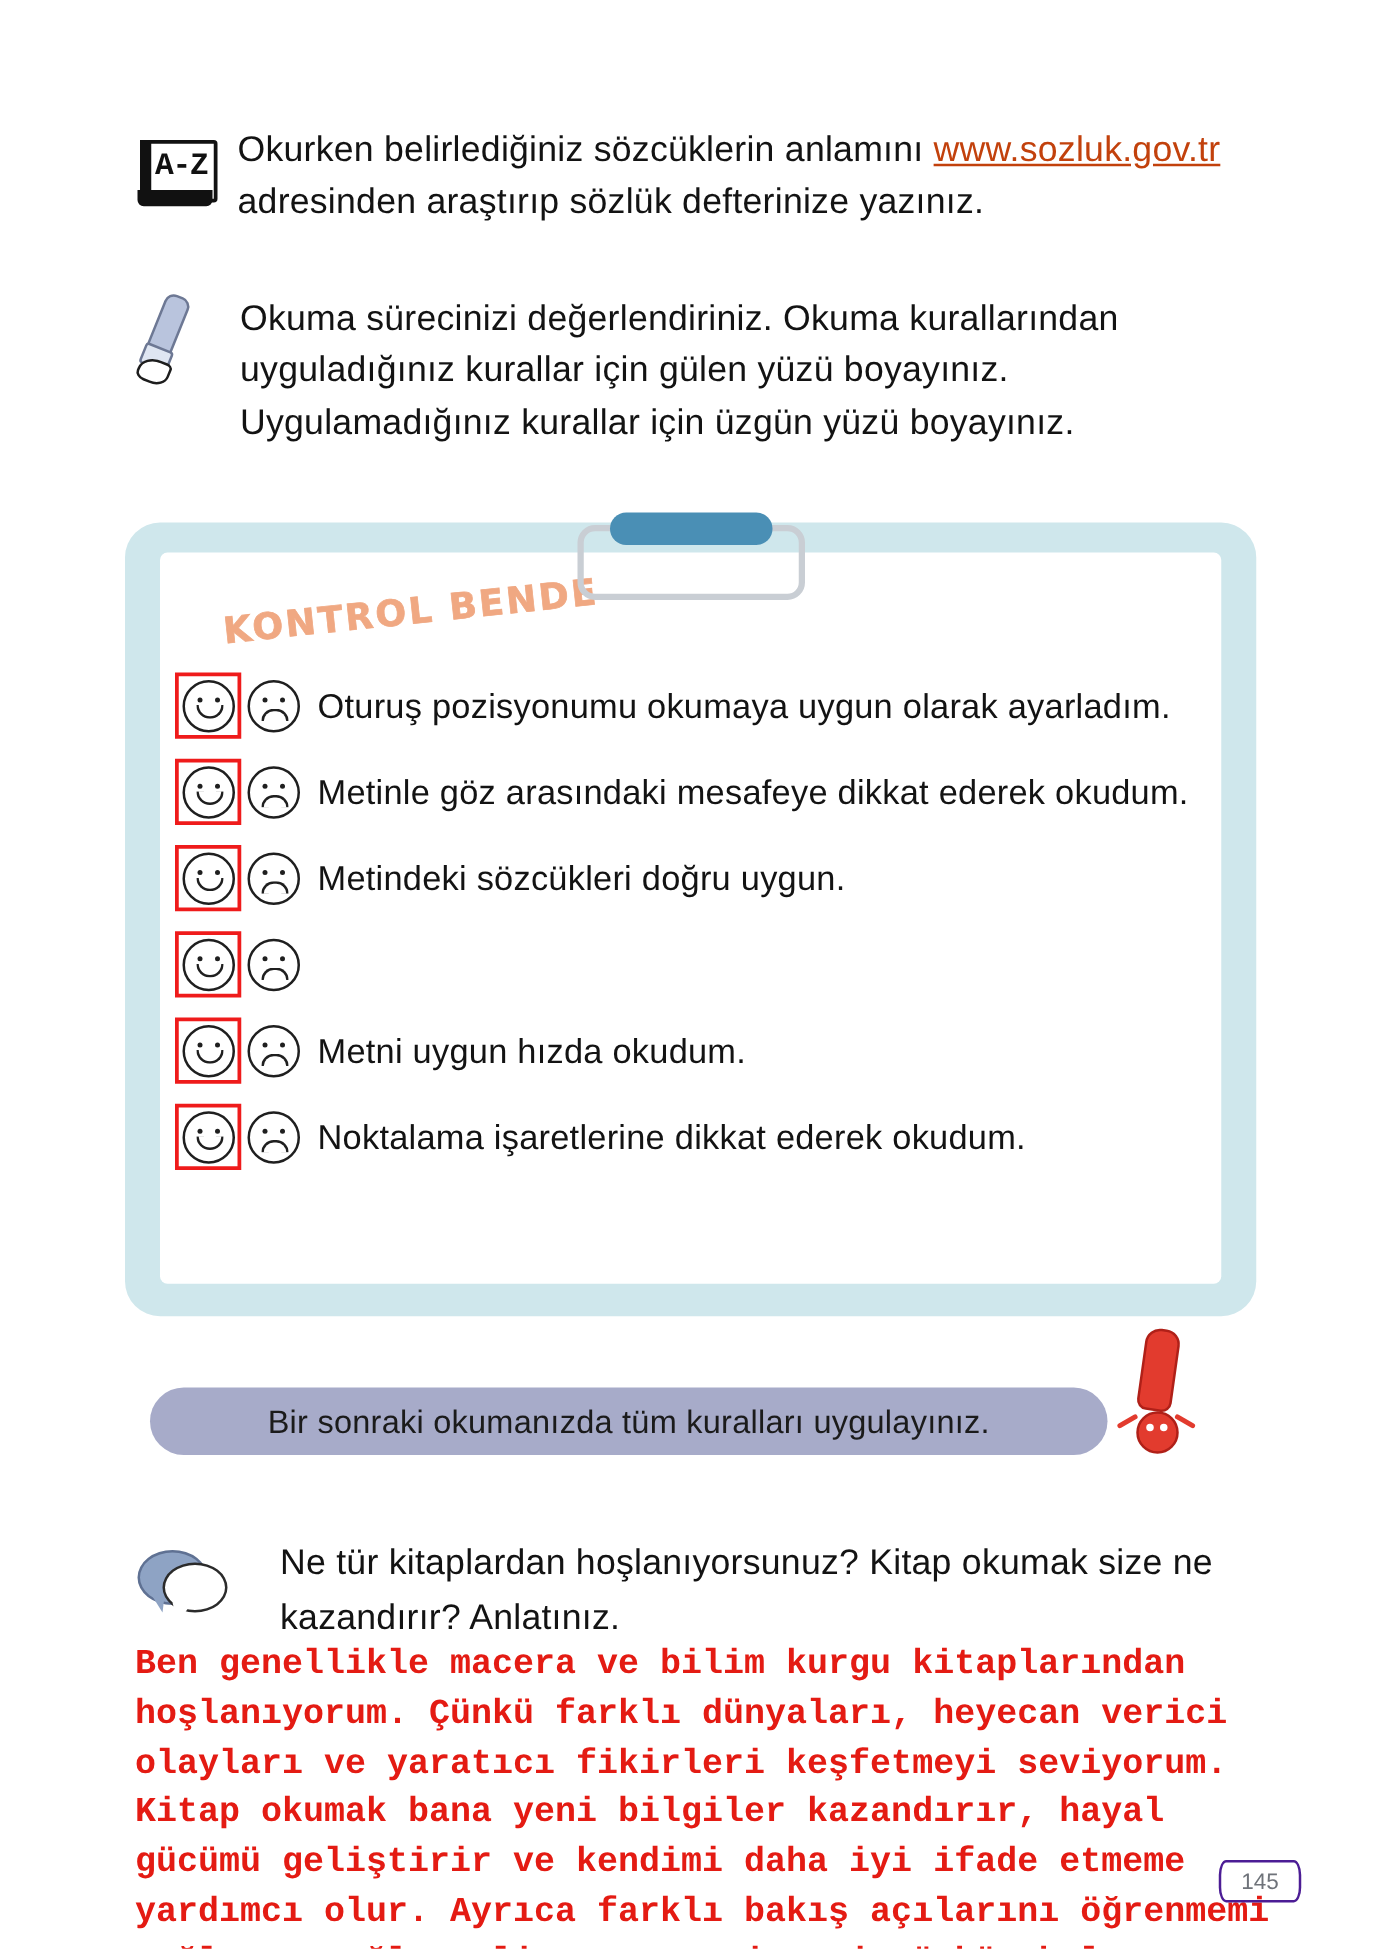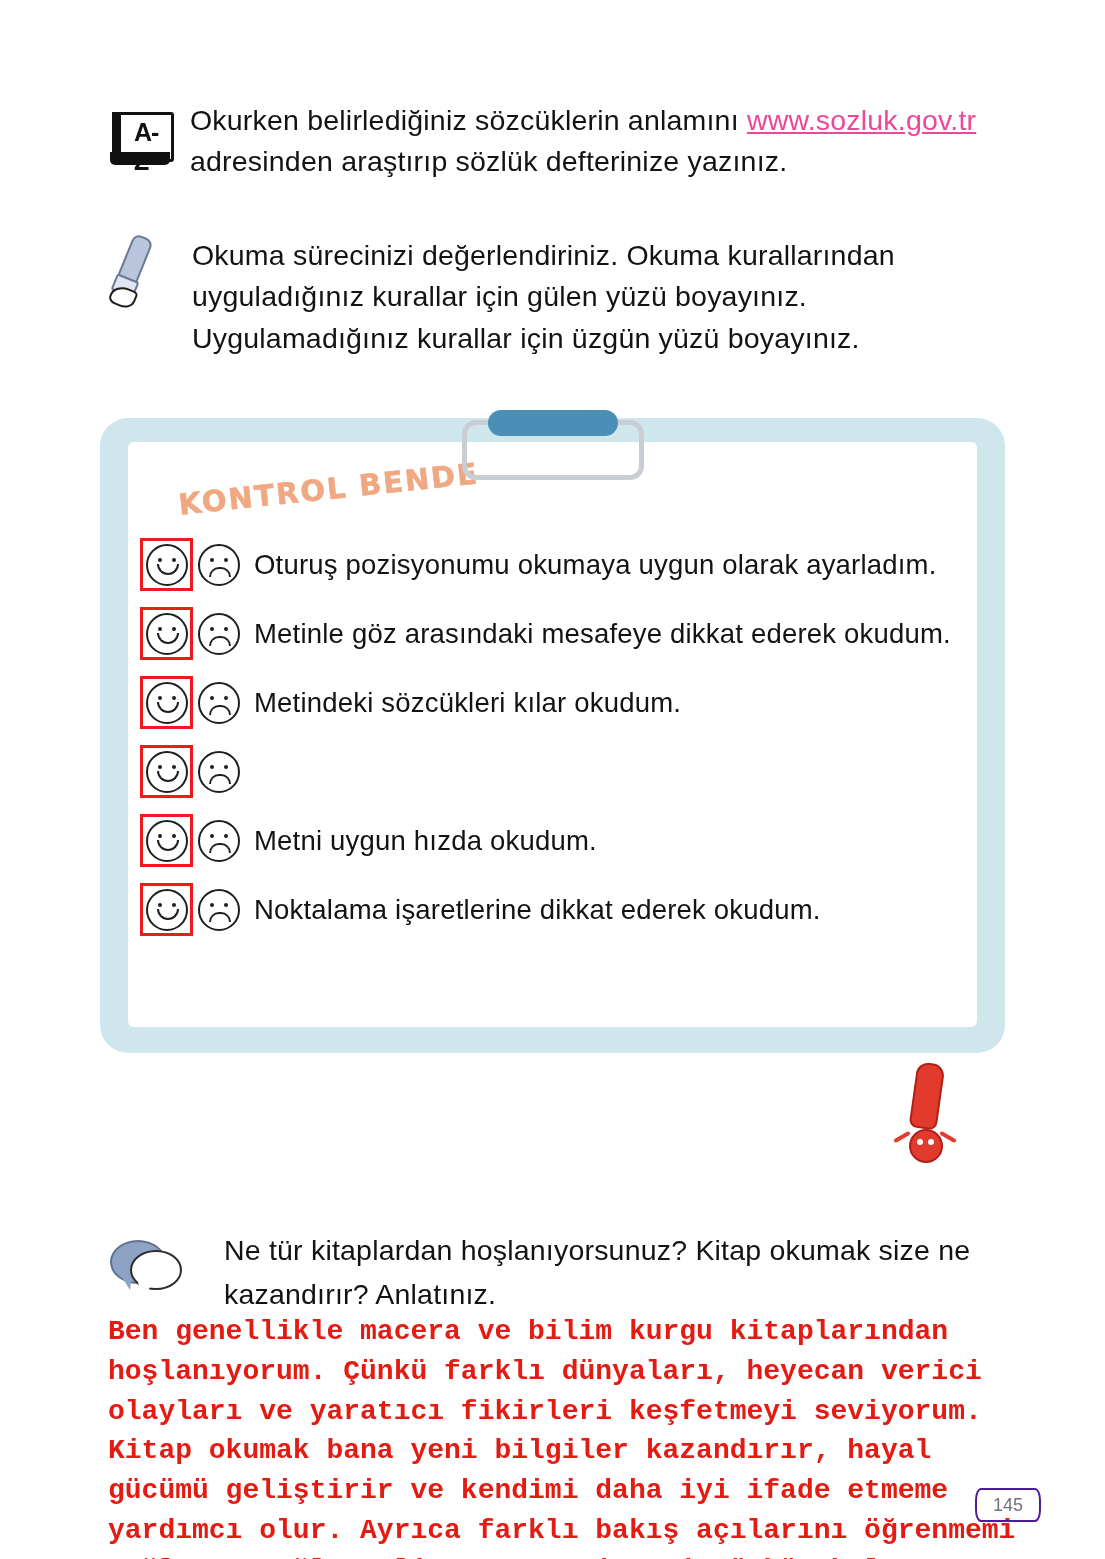--- a/index.html
+++ b/index.html
@@ -60,38 +60,38 @@
   .dict-icon .book-spine {
     position: absolute;
     left: 2px;
     top: 6px;
     width: 9px;
     height: 44px;
     background: #111111;
   }
   .dict-icon .az {
     position: absolute;
-    left: 24px;
+    left: 14px;
     top: 12px;
     font-size: 25px;
     font-weight: bold;
-    font-family: Liberation Sans, sans-serif;
+    font-family: Liberation Mono, monospace;
     letter-spacing: -1px;
     color: #111111;
   }
   .task-text {
     font-family: "Liberation Sans", sans-serif;
     font-size: 28.5px;
     line-height: 1.45;
     color: #131313;
     margin-left: 18px;
     letter-spacing: 0.2px;
   }
   .task-text a, .task-text .link {
-    color: #ec4899;
+    color: #c2410c;
     text-decoration: underline;
   }
 
   
   .task2 {
     position: absolute;
     left: 110px;
     top: 235px;
     width: 920px;
     display: flex;
@@ -499,21 +499,21 @@
                 <span class="mouth"></span>
             </div>
           </div>
           <div class="face-sad-wrap">
             <div class="face sad">
               <span class="eye l"></span>
                 <span class="eye r"></span>
                 <span class="mouth"></span>
             </div>
           </div>
-          <div class="item-label">Metindeki sözcükleri kılar okudum.</div>
+          <div class="item-label">Metindeki sözcükleri doğru uygun.</div>
         </div>
 
         <div class="item">
           <div class="face-box">
             <div class="face">
               <span class="eye l"></span>
                 <span class="eye r"></span>
                 <span class="mouth"></span>
             </div>
           </div>
@@ -562,20 +562,23 @@
           </div>
           <div class="item-label">Noktalama işaretlerine dikkat ederek okudum.</div>
         </div>
 
       </div>
     </div>
     <div class="clip-ring"></div>
     <div class="clip-top-bar"></div>
   </div>
 
+  <div class="banner">
+    <div class="banner-text">Bir sonraki okumanızda tüm kuralları uygulayınız.</div>
+  </div>
   <div class="exclam">
     <div class="bar"></div>
     <div class="dot"></div>
     <div class="eye l"></div>
     <div class="eye r"></div>
     <div class="arm l"></div>
     <div class="arm r"></div>
   </div>
 
   <div class="task3">

